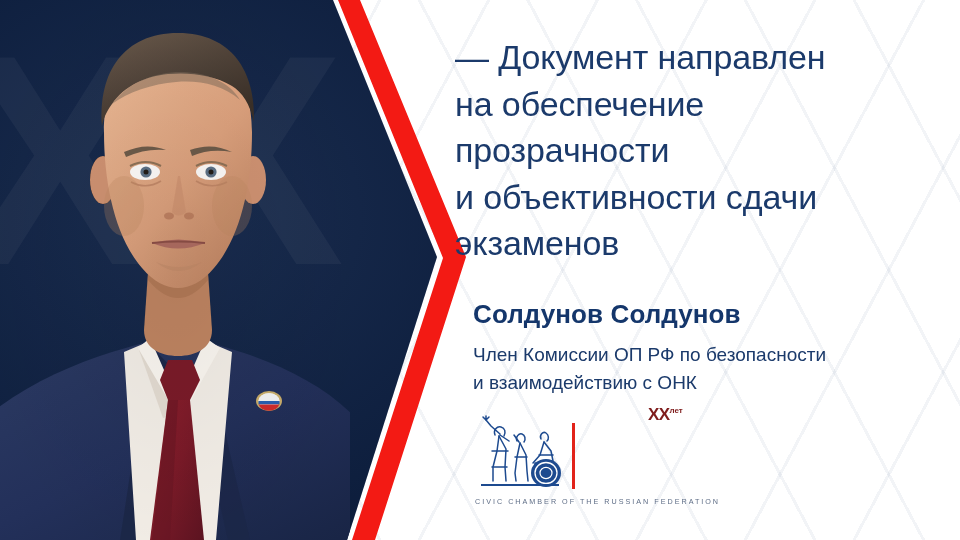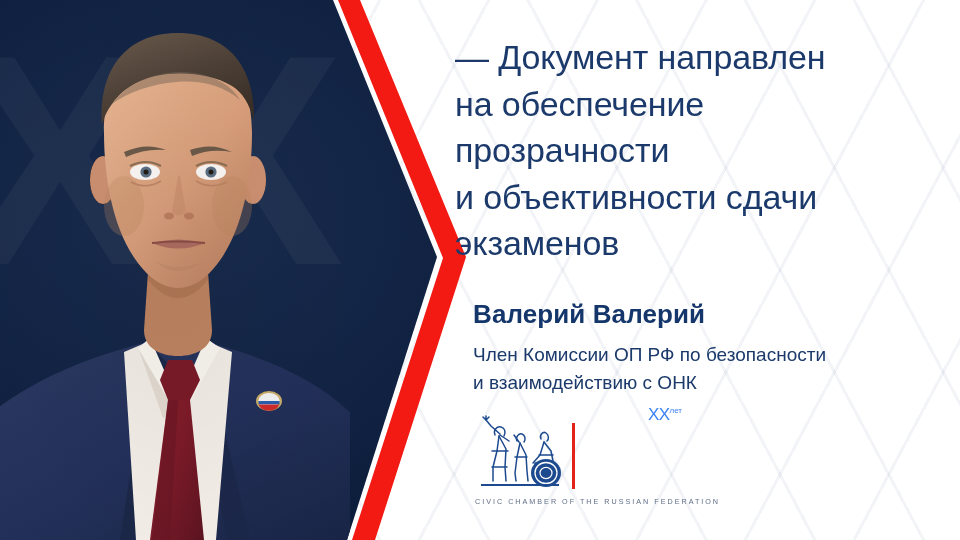--- a/index.html
+++ b/index.html
@@ -174,22 +174,22 @@
     font-weight: 700;
     line-height: 1.24;
     color: #14366b;
     letter-spacing: 0.2px;
     white-space: pre-line;
   }
   .logo-anniv {
     position: absolute;
     left: 175px;
     top: -4px;
-    color: #3b82f6;
-    font-weight: 400;
+    color: #7f1d1d;
+    font-weight: 700;
     font-size: 17px;
     letter-spacing: -0.6px;
   }
   .logo-anniv sup {
     font-size: 8px;
     letter-spacing: 0;
     vertical-align: super;
   }
   .logo-caption {
     position: absolute;
@@ -334,21 +334,21 @@
   </div>
 
   <div class="content">
 
     <div class="headline">— Документ направлен
 на обеспечение
 прозрачности
 и объективности сдачи
 экзаменов</div>
 
-    <div class="speaker-name">Валерий Валерий</div>
+    <div class="speaker-name">Солдунов Солдунов</div>
 
     <div class="speaker-role">Член Комиссии ОП РФ по безопасности
 и взаимодействию с ОНК</div>
 
     <div class="logo">
 
       <div class="logo-emblem">
         <svg width="90" height="76" viewBox="0 0 90 76" xmlns="http://www.w3.org/2000/svg">
           <g fill="none" stroke="#1d4a8f" stroke-width="1.5" stroke-linejoin="round" stroke-linecap="round">
 

